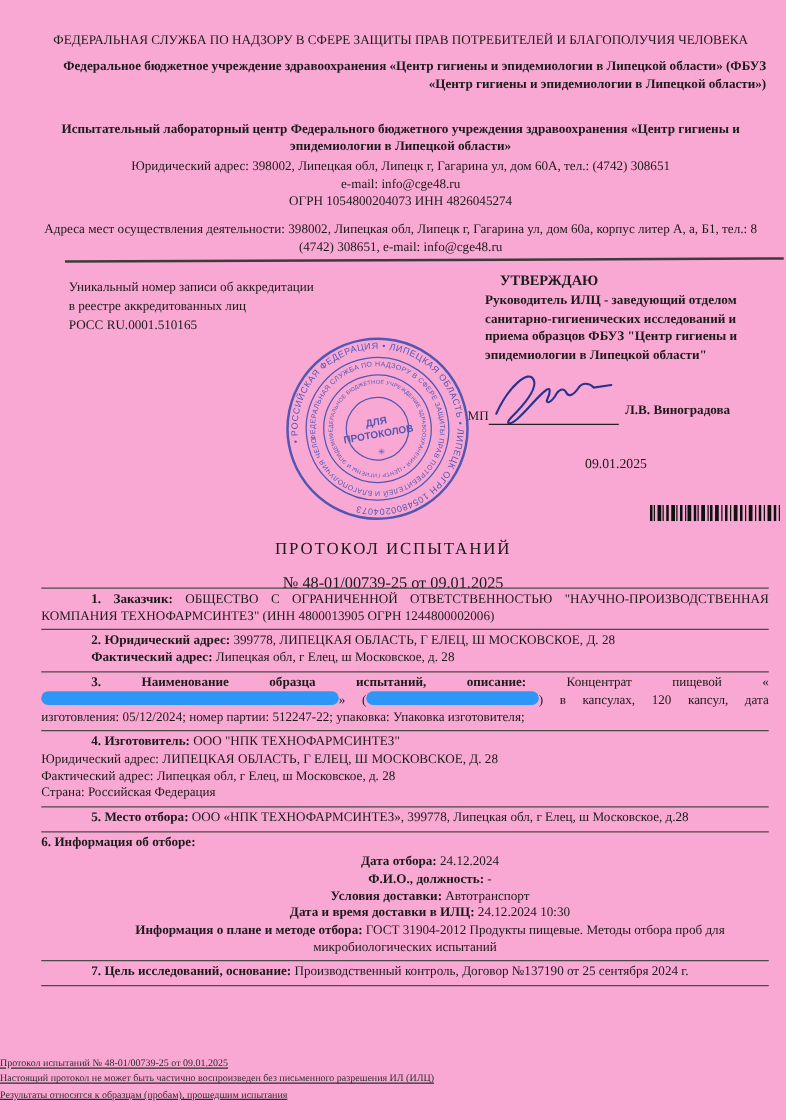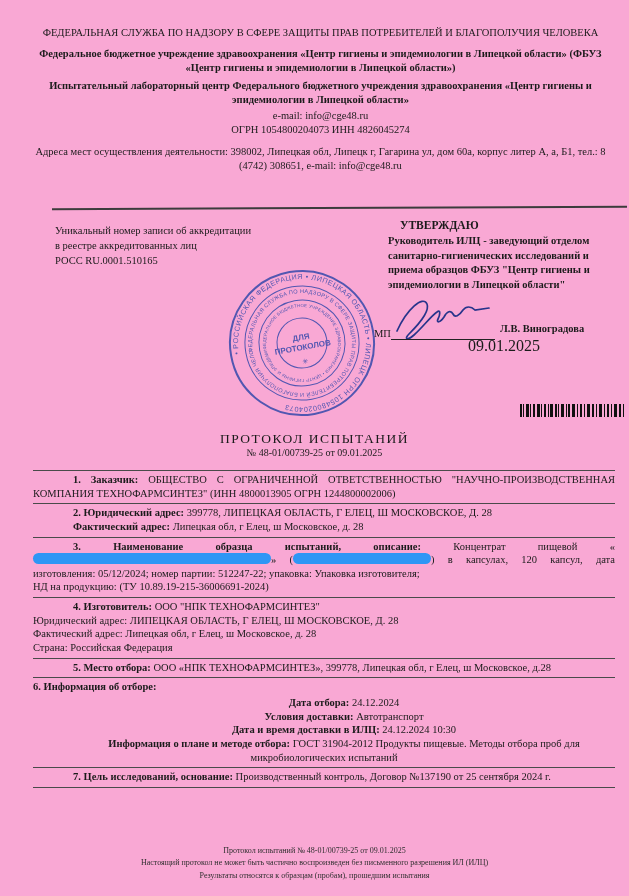--- a/index.html
+++ b/index.html
@@ -6,66 +6,67 @@
   .page{
     position:relative;width:629px;height:896px;background:#f9a8d4;
     font-family:"Liberation Serif",serif;color:#1b1b1b;overflow:hidden;
     margin:0 auto;
   }
   
   .hdr{position:absolute;top:26px;left:28px;right:16px;text-align:center;}
   .hdr p{margin:0;font-size:10.5px;line-height:1.35;}
   .hdr .agency{margin-bottom:7px;}
   .hdr .b{font-weight:bold;}
-  .hdr .inst{margin-bottom:3px;}
+  .hdr .inst{margin-bottom:21px;text-align:right;}
   .hdr .lab{margin-bottom:2px;}
   .hdr .activity{margin-top:8px;}
   .rule{position:absolute;left:52px;right:2px;top:207px;height:2px;background:#3c3c3c;transform:rotate(-0.25deg);}
   
   .mid{position:absolute;top:215px;left:0;right:0;height:210px;text-decoration:underline;}
   .accr{position:absolute;left:55px;top:8px;width:255px;font-size:10.5px;line-height:1.45;}
   .appr{position:absolute;left:388px;top:4px;width:230px;}
   .appr .t{font-weight:bold;font-size:11.5px;margin:0 12px 3px;}
   .appr .body{font-weight:bold;font-size:10.5px;line-height:1.4;margin:0;}
   .stamp{position:absolute;left:226px;top:52px;width:152px;height:152px;transform:rotate(-10deg);opacity:.88;}
   .mp{position:absolute;left:374px;top:113px;font-size:10.5px;}
   .sig{position:absolute;left:393px;top:82px;width:100px;height:44px;}
   .sigline{position:absolute;left:391px;top:124px;width:104px;border-bottom:1.2px solid #222;}
   .signer{position:absolute;left:500px;top:108px;font-weight:bold;font-size:10.5px;}
-  .apprdate{position:absolute;left:468px;top:122px;font-size:16px;}
+  .apprdate{position:absolute;left:468px;top:150px;font-size:11px;}
   
   .barcode{position:absolute;left:520px;top:404px;width:105px;height:13px;}
   .title{position:absolute;top:431px;left:0;right:0;text-align:center;}
   .title h1{margin:0;font-size:13.5px;letter-spacing:1.5px;font-weight:normal;}
-  .title .num{margin:0 0 0;font-size:10px;}
+  .title .num{margin:11px 0 0;font-size:13px;}
   
   .secs{position:absolute;top:470px;left:33px;right:14px;border-top:1px solid #4a4a4a;font-size:10.5px;line-height:1.3;}
   .sec{border-bottom:1px solid #4a4a4a;padding:2px 0 3px;}
   .sec p{margin:0;}
   .jst{text-align:justify;}
   .lbl{font-weight:bold;margin-left:40px;}
   .s6row{margin:6px 0;text-align:center;}
   .s6 .head{font-weight:bold;margin-bottom:2px;}
   .redact{display:inline-block;height:11px;border-radius:6px;background:#2e96f5;vertical-align:-1px;}
   .r1{width:238px;} .r2{width:138px;}
   
-  .foot{position:absolute;top:845px;left:0;right:0;text-align:center;font-size:8px;line-height:1.55;color:#2e2e2e;}
+  .foot{position:absolute;top:845px;left:0;right:0;text-align:left;font-size:8px;line-height:1.55;color:#2e2e2e;text-decoration:underline;}
   .foot p{margin:0;}
   .stamp text{fill:#3b4cad;}
   .stamp .rings{stroke:#3b4cad;fill:none;}
 </style>
 </head>
 <body>
 
 <div class="page">
 
   <div class="hdr">
     <p class="agency">ФЕДЕРАЛЬНАЯ СЛУЖБА ПО НАДЗОРУ В СФЕРЕ ЗАЩИТЫ ПРАВ ПОТРЕБИТЕЛЕЙ И БЛАГОПОЛУЧИЯ ЧЕЛОВЕКА</p>
     <p class="b inst">Федеральное бюджетное учреждение здравоохранения «Центр гигиены и эпидемиологии в Липецкой области» (ФБУЗ «Центр гигиены и эпидемиологии в Липецкой области»)</p>
     <p class="b lab">Испытательный лабораторный центр Федерального бюджетного учреждения здравоохранения «Центр гигиены и эпидемиологии в Липецкой области»</p>
+    <p>Юридический адрес: 398002, Липецкая обл, Липецк г, Гагарина ул, дом 60А, тел.: (4742) 308651</p>
     <p>e-mail: info@cge48.ru</p>
     <p>ОГРН 1054800204073 ИНН 4826045274</p>
     <p class="activity">Адреса мест осуществления деятельности: 398002, Липецкая обл, Липецк г, Гагарина ул, дом 60а, корпус литер А, а, Б1, тел.: 8 (4742) 308651, e-mail: info@cge48.ru</p>
   </div>
   <div class="rule"></div>
 
   <div class="mid">
     <div class="accr">
       <span>Уникальный номер записи об аккредитации</span><br>
       <span>в реестре аккредитованных лиц</span><br>
@@ -161,37 +162,37 @@
     <div class="sec">
       <p><span class="lbl">2. Юридический адрес:</span> <span>399778, ЛИПЕЦКАЯ ОБЛАСТЬ, Г ЕЛЕЦ, Ш МОСКОВСКОЕ, Д. 28</span></p>
       <p><span class="lbl">Фактический адрес:</span> <span>Липецкая обл, г Елец, ш Московское, д. 28</span></p>
     </div>
 
     <div class="sec">
       <p class="jst">
         <span class="lbl">3. Наименование образца испытаний, описание:</span>
         <span>Концентрат пищевой «</span><span class="redact r1"></span><span>» (</span><span class="redact r2"></span><span>) в капсулах, 120 капсул, дата изготовления: 05/12/2024; номер партии: 512247-22; упаковка: Упаковка изготовителя;</span>
       </p>
-      <p>НД на продукцию: (ТУ 10.89.19-215-36006691-2024)</p>
     </div>
 
     <div class="sec">
       <p><span class="lbl">4. Изготовитель:</span> <span>ООО "НПК ТЕХНОФАРМСИНТЕЗ"</span></p>
       <p>Юридический адрес: ЛИПЕЦКАЯ ОБЛАСТЬ, Г ЕЛЕЦ, Ш МОСКОВСКОЕ, Д. 28</p>
       <p>Фактический адрес: Липецкая обл, г Елец, ш Московское, д. 28</p>
       <p>Страна: Российская Федерация</p>
     </div>
 
     <div class="sec">
       <p><span class="lbl">5. Место отбора:</span> <span>ООО «НПК ТЕХНОФАРМСИНТЕЗ», 399778, Липецкая обл, г Елец, ш Московское, д.28</span></p>
     </div>
 
     <div class="sec s6">
       <p class="head">6. Информация об отборе:</p>
       <p class="s6row"><span class="lbl">Дата отбора:</span> <span>24.12.2024</span></p>
+      <p class="s6row"><span class="lbl">Ф.И.О., должность:</span> <span>-</span></p>
       <p class="s6row"><span class="lbl">Условия доставки:</span> <span>Автотранспорт</span></p>
       <p class="s6row"><span class="lbl">Дата и время доставки в ИЛЦ:</span> <span>24.12.2024 10:30</span></p>
       <p class="s6row jst"><span class="lbl">Информация о плане и методе отбора:</span> <span>ГОСТ 31904-2012 Продукты пищевые. Методы отбора проб для микробиологических испытаний</span></p>
     </div>
 
     <div class="sec">
       <p><span class="lbl">7. Цель исследований, основание:</span> <span>Производственный контроль, Договор №137190 от 25 сентября 2024 г.</span></p>
     </div>
 
   </div>

